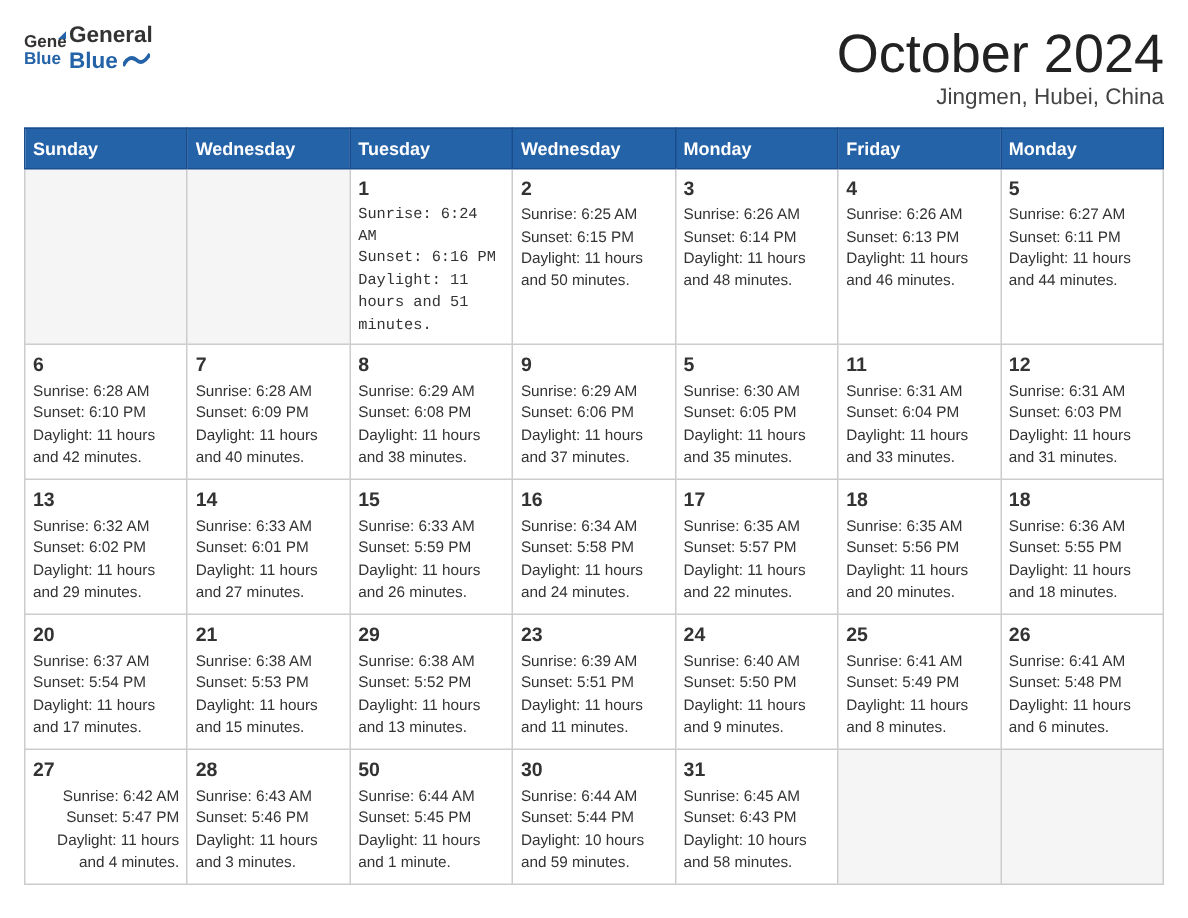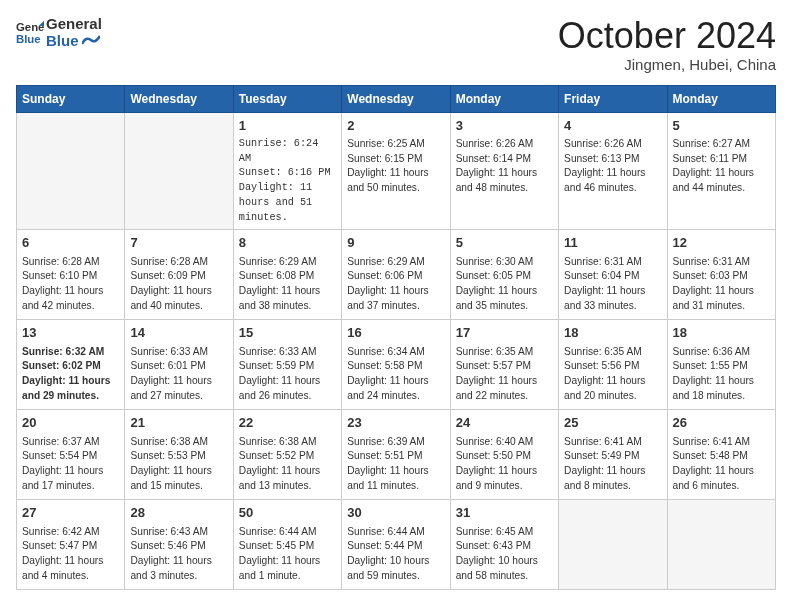--- a/index.html
+++ b/index.html
@@ -193,21 +193,21 @@
         <td>
           <span class="day-num">12</span>
           <div class="day-info" style="white-space: pre-line;">Sunrise: 6:31 AM
 Sunset: 6:03 PM
 Daylight: 11 hours and 31 minutes.</div>
         </td>
       </tr>
       <tr>
         <td>
           <span class="day-num">13</span>
-          <div class="day-info" style="white-space: pre-line; font-weight: bold;">Sunrise: 6:32 AM
+          <div class="day-info" style="white-space: pre-line;">Sunrise: 6:32 AM
 Sunset: 6:02 PM
 Daylight: 11 hours and 29 minutes.</div>
         </td>
         <td>
           <span class="day-num">14</span>
           <div class="day-info" style="white-space: pre-line;">Sunrise: 6:33 AM
 Sunset: 6:01 PM
 Daylight: 11 hours and 27 minutes.</div>
         </td>
         <td>
@@ -230,39 +230,39 @@
         </td>
         <td>
           <span class="day-num">18</span>
           <div class="day-info" style="white-space: pre-line;">Sunrise: 6:35 AM
 Sunset: 5:56 PM
 Daylight: 11 hours and 20 minutes.</div>
         </td>
         <td>
           <span class="day-num">18</span>
           <div class="day-info" style="white-space: pre-line;">Sunrise: 6:36 AM
-Sunset: 1:55 PM
+Sunset: 5:55 PM
 Daylight: 11 hours and 18 minutes.</div>
         </td>
       </tr>
       <tr>
         <td>
           <span class="day-num">20</span>
           <div class="day-info" style="white-space: pre-line;">Sunrise: 6:37 AM
 Sunset: 5:54 PM
 Daylight: 11 hours and 17 minutes.</div>
         </td>
         <td>
           <span class="day-num">21</span>
           <div class="day-info" style="white-space: pre-line;">Sunrise: 6:38 AM
 Sunset: 5:53 PM
 Daylight: 11 hours and 15 minutes.</div>
         </td>
         <td>
-          <span class="day-num">22</span>
+          <span class="day-num">29</span>
           <div class="day-info" style="white-space: pre-line;">Sunrise: 6:38 AM
 Sunset: 5:52 PM
 Daylight: 11 hours and 13 minutes.</div>
         </td>
         <td>
           <span class="day-num">23</span>
           <div class="day-info" style="white-space: pre-line;">Sunrise: 6:39 AM
 Sunset: 5:51 PM
 Daylight: 11 hours and 11 minutes.</div>
         </td>
@@ -281,21 +281,21 @@
         <td>
           <span class="day-num">26</span>
           <div class="day-info" style="white-space: pre-line;">Sunrise: 6:41 AM
 Sunset: 5:48 PM
 Daylight: 11 hours and 6 minutes.</div>
         </td>
       </tr>
       <tr>
         <td>
           <span class="day-num">27</span>
-          <div class="day-info" style="white-space: pre-line;">Sunrise: 6:42 AM
+          <div class="day-info" style="white-space: pre-line; text-align: right;">Sunrise: 6:42 AM
 Sunset: 5:47 PM
 Daylight: 11 hours and 4 minutes.</div>
         </td>
         <td>
           <span class="day-num">28</span>
           <div class="day-info" style="white-space: pre-line;">Sunrise: 6:43 AM
 Sunset: 5:46 PM
 Daylight: 11 hours and 3 minutes.</div>
         </td>
         <td>

